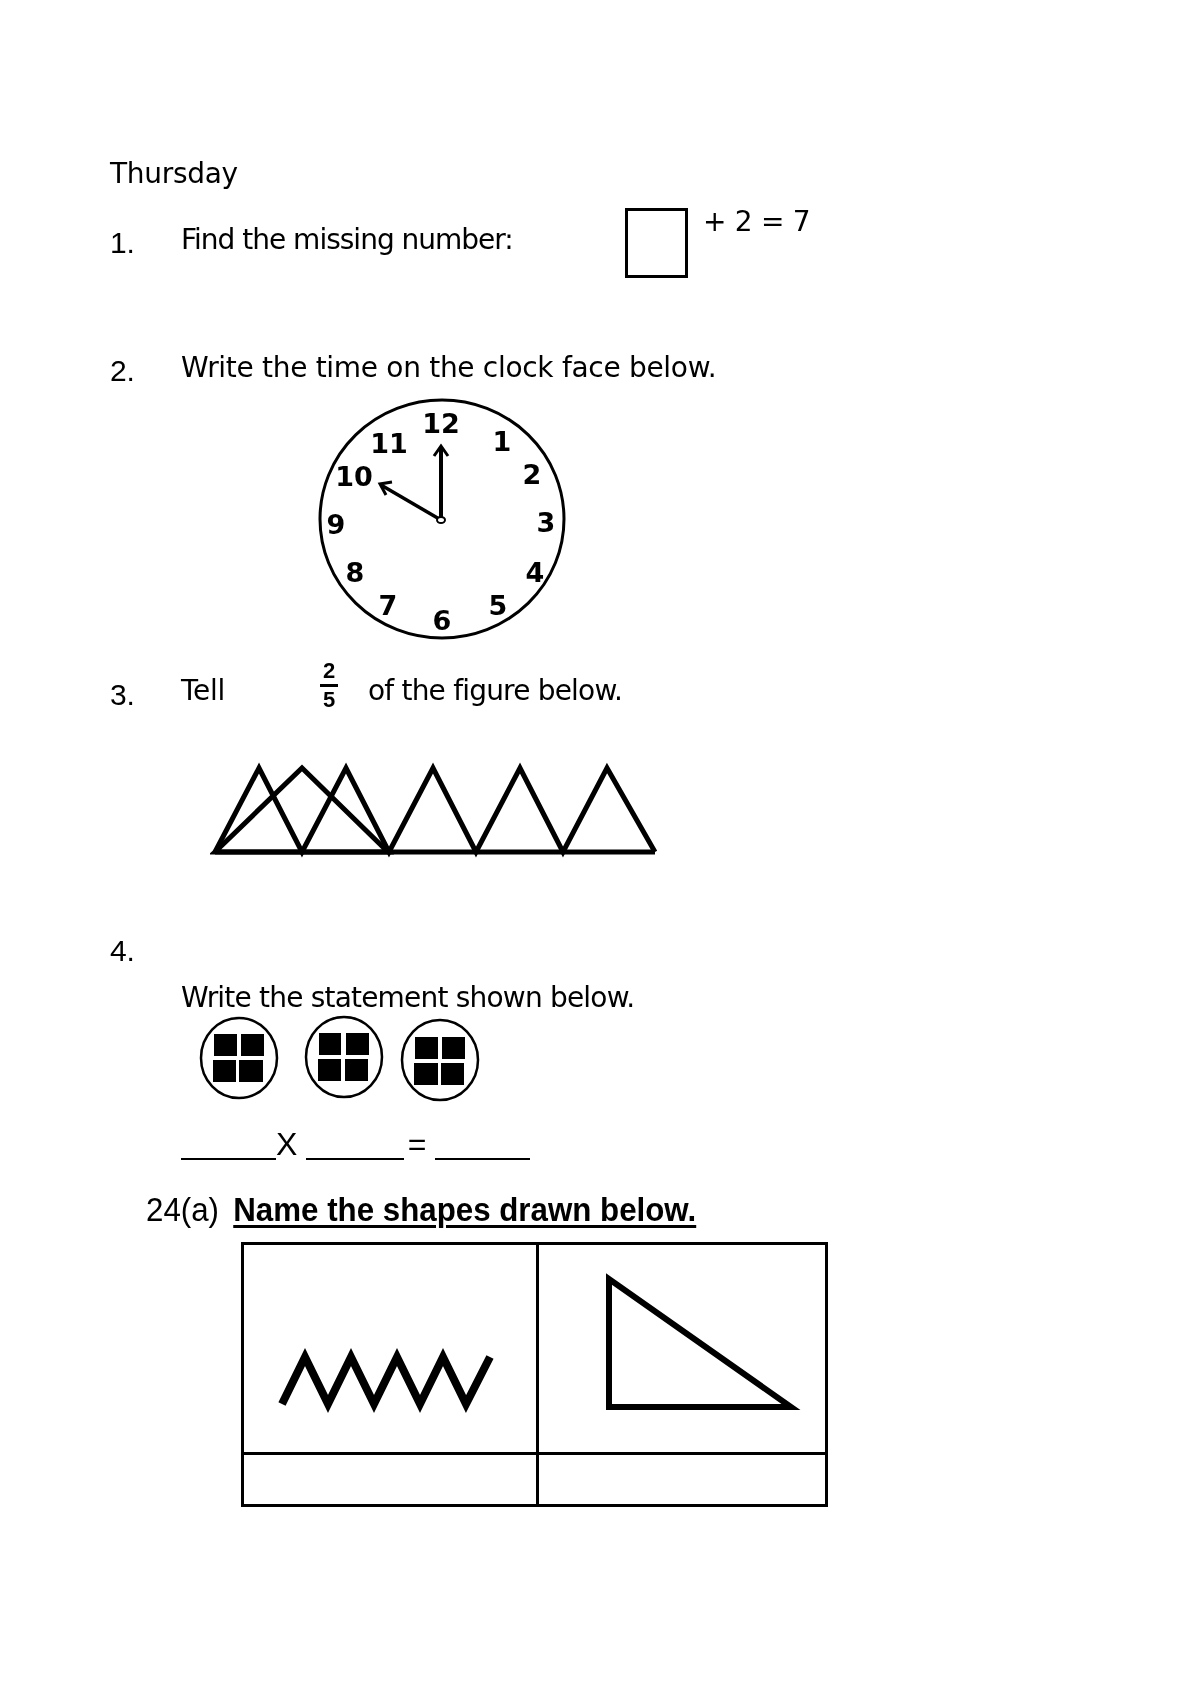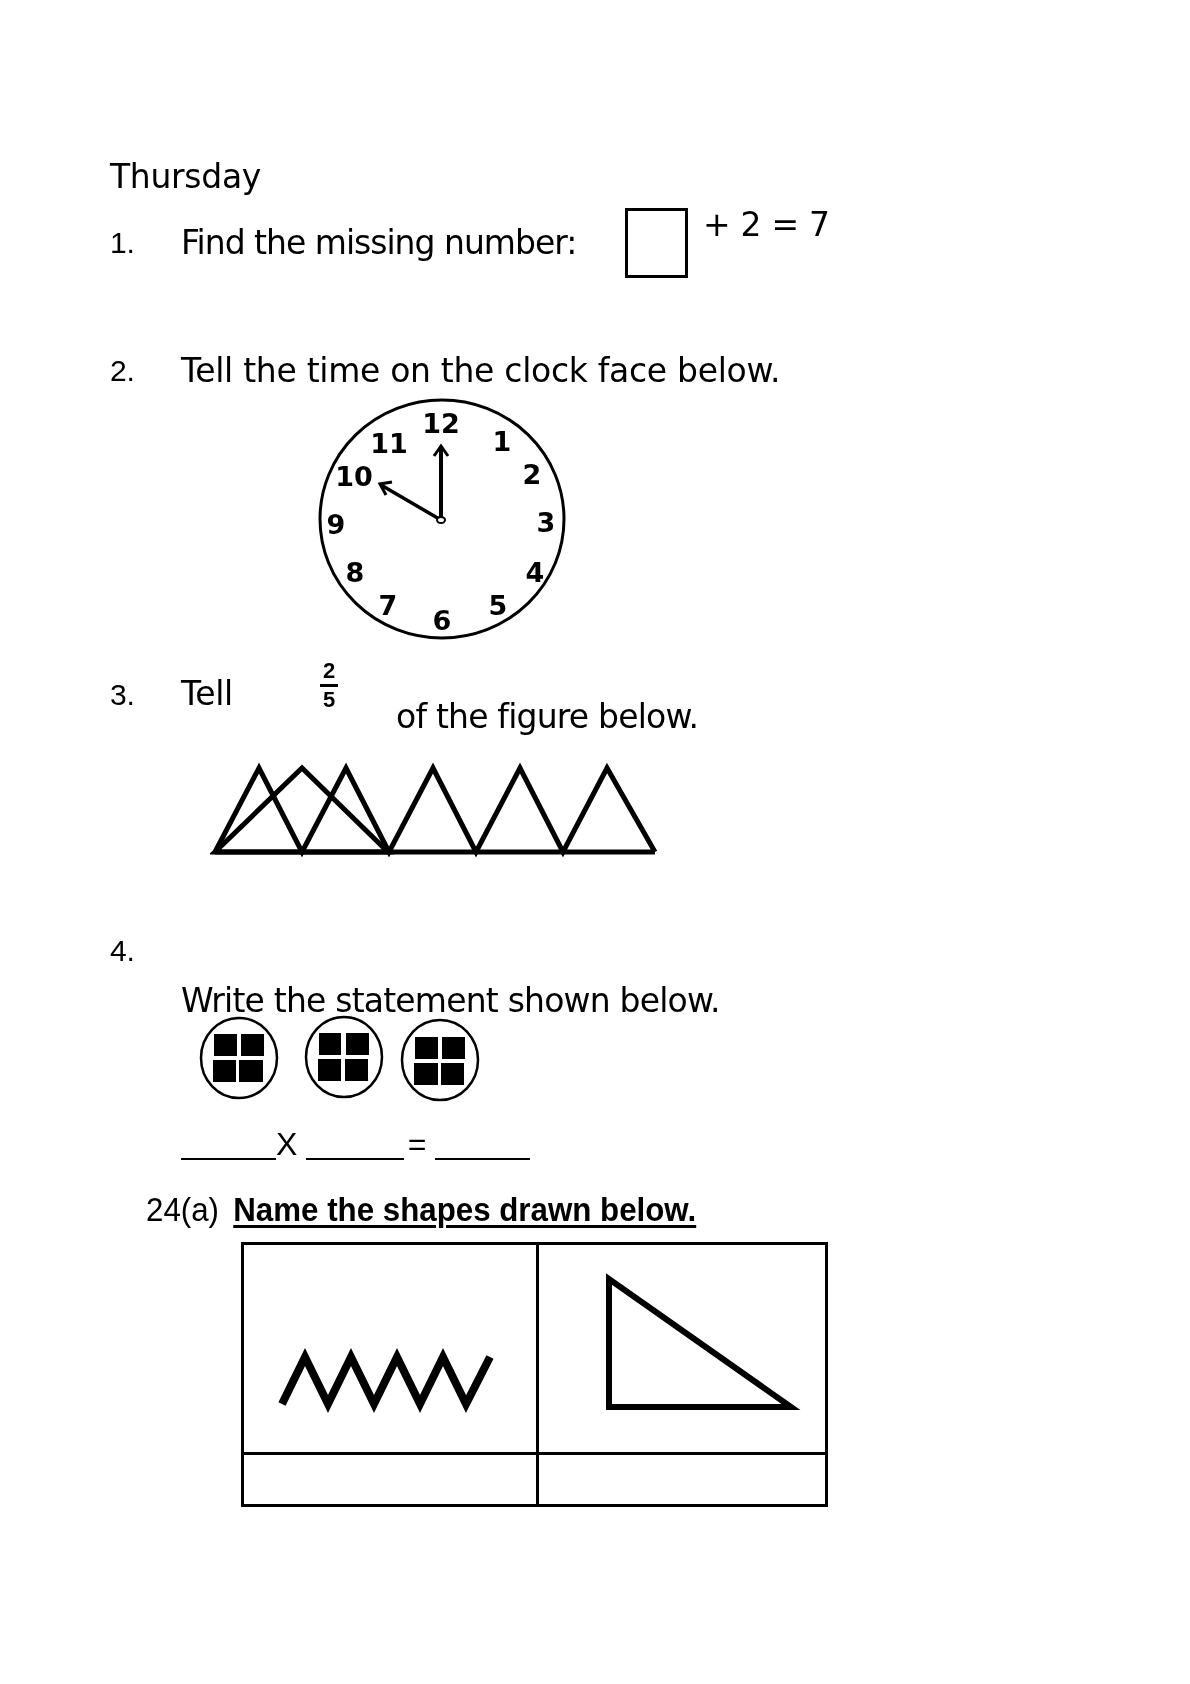--- a/index.html
+++ b/index.html
@@ -1,19 +1,19 @@
 <!DOCTYPE html>
 <html><head>
 <meta charset="utf-8">
 <style>
   html, body { margin: 0; padding: 0; background: #ffffff; }
   body { width: 1190px; height: 1684px; position: relative; overflow: hidden;
          font-family: "DejaVu Sans", sans-serif; color: #000; }
   .abs { position: absolute; }
-  .txt { font-size: 33px; line-height: 1; white-space: nowrap; letter-spacing: -0.3px; }
+  .txt { font-size: 28px; line-height: 1; white-space: nowrap; letter-spacing: -0.3px; }
   .q-num { font-family: "Liberation Sans Narrow", "Liberation Sans", sans-serif; font-size: 30px; }
   .answer-box { border: 3px solid #000; box-sizing: border-box; }
   .frac { font-family: "Liberation Sans", sans-serif; font-weight: bold; font-size: 22px;
           display: flex; flex-direction: column; align-items: center; line-height: 1; }
   .frac .bar { width: 18px; height: 3px; background: #000; margin: 2px 0; }
   .blank { display: inline-block; border-bottom: 2px solid #000; height: 28px; vertical-align: bottom; }
   .heading-24 { font-family: "Liberation Sans", sans-serif; font-size: 34px; transform: scaleX(0.92); transform-origin: left top; }
   .heading-24 .bold { font-weight: bold; text-decoration: underline; text-decoration-thickness: 3px; text-underline-offset: 4px; }
   table.shapes { border-collapse: collapse; }
   table.shapes td { border: 3px solid #000; padding: 0; }
@@ -23,21 +23,21 @@
 <body>
 
 <div class="abs txt" style="left:110px; top:160px;">Thursday</div>
 
 <div class="abs txt q-num" style="left:110px; top:228px;">1.</div>
 <div class="abs txt" style="left:181px; top:226px; letter-spacing:-1px;">Find the missing number:</div>
 <div class="abs answer-box" style="left:625px; top:208px; width:63px; height:70px;"></div>
 <div class="abs txt" style="left:703px; top:208px;">+ 2 = 7</div>
 
 <div class="abs txt q-num" style="left:110px; top:356px;">2.</div>
-<div class="abs txt" style="left:181px; top:354px;">Tell the time on the clock face below.</div>
+<div class="abs txt" style="left:181px; top:354px;">Write the time on the clock face below.</div>
 
 <div class="abs" style="left:316px; top:396px;">
   <svg width="254" height="246" viewBox="0 0 254 246">
     <ellipse cx="126" cy="123" rx="122" ry="119" fill="none" stroke="#000" stroke-width="3"></ellipse>
     <g font-family="DejaVu Sans, sans-serif" font-weight="bold" font-size="27" text-anchor="middle" fill="#000">
       <text x="125" y="37">12</text>
       <text x="186" y="55">1</text>
       <text x="216" y="88">2</text>
       <text x="230" y="136">3</text>
       <text x="219" y="186">4</text>
@@ -59,21 +59,21 @@
   </svg>
 </div>
 
 <div class="abs txt q-num" style="left:110px; top:680px;">3.</div>
 <div class="abs txt" style="left:181px; top:677px;">Tell</div>
 <div class="abs frac" style="left:320px; top:660px;">
   <span>2</span>
   <span class="bar"></span>
   <span>5</span>
 </div>
-<div class="abs txt" style="left:368px; top:700px; letter-spacing:-0.8px;margin-left:28px;">of the figure below.</div>
+<div class="abs txt" style="left:368px; top:677px; letter-spacing:-0.8px;">of the figure below.</div>
 
 <div class="abs" style="left:210px; top:760px;">
   <svg width="450" height="98" viewBox="0 0 450 98">
     <g fill="none" stroke="#000" stroke-width="5" stroke-linejoin="miter">
       <polygon points="5,92 92,8 178,92"></polygon>
       <polygon points="92,92 178,8 265,92" style="display:none"></polygon>
       <polyline points="5,92 445,92"></polyline>
       <polyline points="5,92 49,8 92,92 136,8 179,92 223,8 266,92 310,8 353,92 397,8 445,92"></polyline>
     </g>
   </svg>

